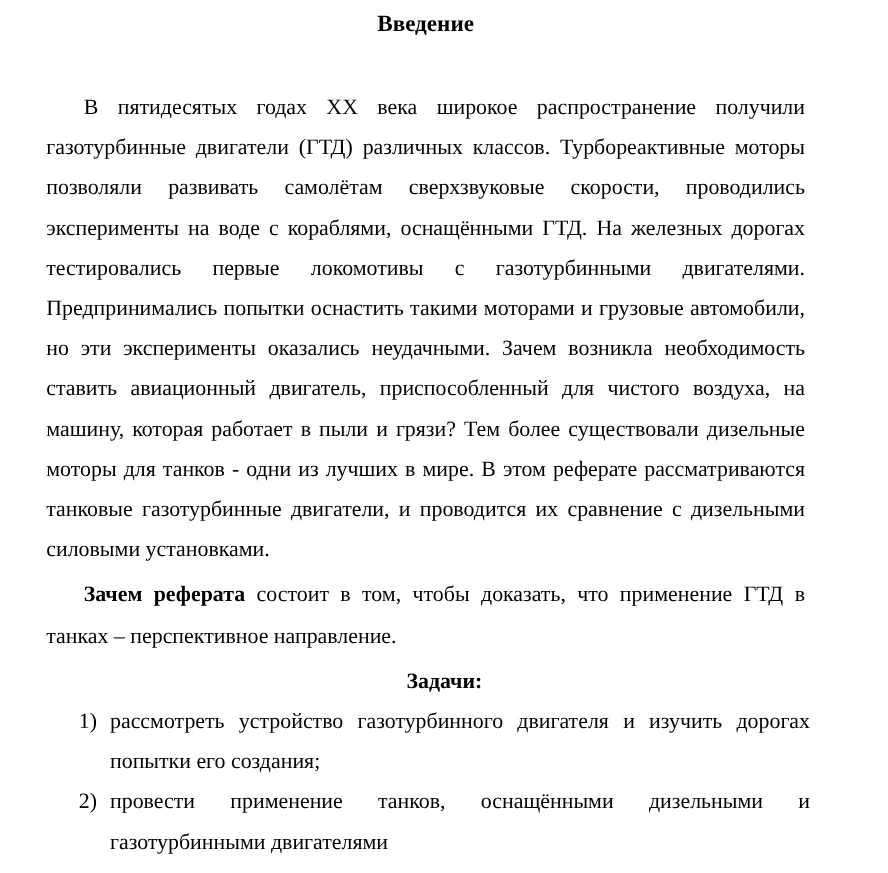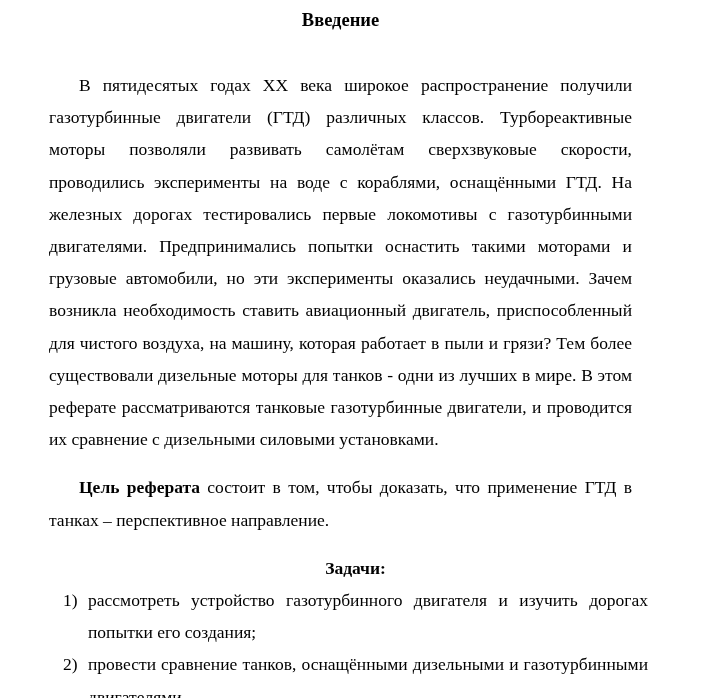--- a/index.html
+++ b/index.html
@@ -21,21 +21,21 @@
     overflow: hidden;
   }
   .doc-title {
     margin: 0 0 33px 0;
     text-align: center;
     font-size: 18.5px;
     font-weight: bold;
     line-height: 32px;
   }
   .para {
-    margin: 16px;
+    margin: 4px;
     text-align: justify;
     text-indent: 30px;
     font-family: Liberation Serif, serif;
   }
   .bold-lead {
     font-weight: bold;
   }
   .tasks-heading {
     margin: 0;
     text-indent: 30px;
@@ -64,28 +64,28 @@
 </style>
 </head>
 <body>
 
 <div class="page">
 
   <h1 class="doc-title">Введение</h1>
 
   <p class="para"><span>В пятидесятых годах ХХ века широкое распространение получили газотурбинные двигатели (ГТД) различных классов. Турбореактивные моторы позволяли развивать самолётам сверхзвуковые скорости, проводились эксперименты на воде с кораблями, оснащёнными ГТД. На железных дорогах тестировались первые локомотивы с газотурбинными двигателями. Предпринимались попытки оснастить такими моторами и грузовые автомобили, но эти эксперименты оказались неудачными. Зачем возникла необходимость ставить авиационный двигатель, приспособленный для чистого воздуха, на машину, которая работает в пыли и грязи? Тем более существовали дизельные моторы для танков - одни из лучших в мире. В этом реферате рассматриваются танковые газотурбинные двигатели, и проводится их сравнение с дизельными силовыми установками.</span></p>
 
-  <p class="para"><b class="bold-lead">Цель реферата</b><span> состоит в том, чтобы доказать, что применение ГТД в танках – перспективное направление.</span></p>
+  <p class="para"><b class="bold-lead">Зачем реферата</b><span> состоит в том, чтобы доказать, что применение ГТД в танках – перспективное направление.</span></p>
 
   <p class="tasks-heading">Задачи:</p>
 
   <ol class="tasks-list">
     <li class="task-item">
       <span class="task-marker">1)</span>
       <span class="task-text">рассмотреть устройство газотурбинного двигателя и изучить дорогах попытки его создания;</span>
     </li>
     <li class="task-item">
       <span class="task-marker">2)</span>
-      <span class="task-text">провести сравнение танков, оснащёнными дизельными и газотурбинными двигателями</span>
+      <span class="task-text">провести применение танков, оснащёнными дизельными и газотурбинными двигателями</span>
     </li>
   </ol>
 
 </div>
 
 </body></html>

